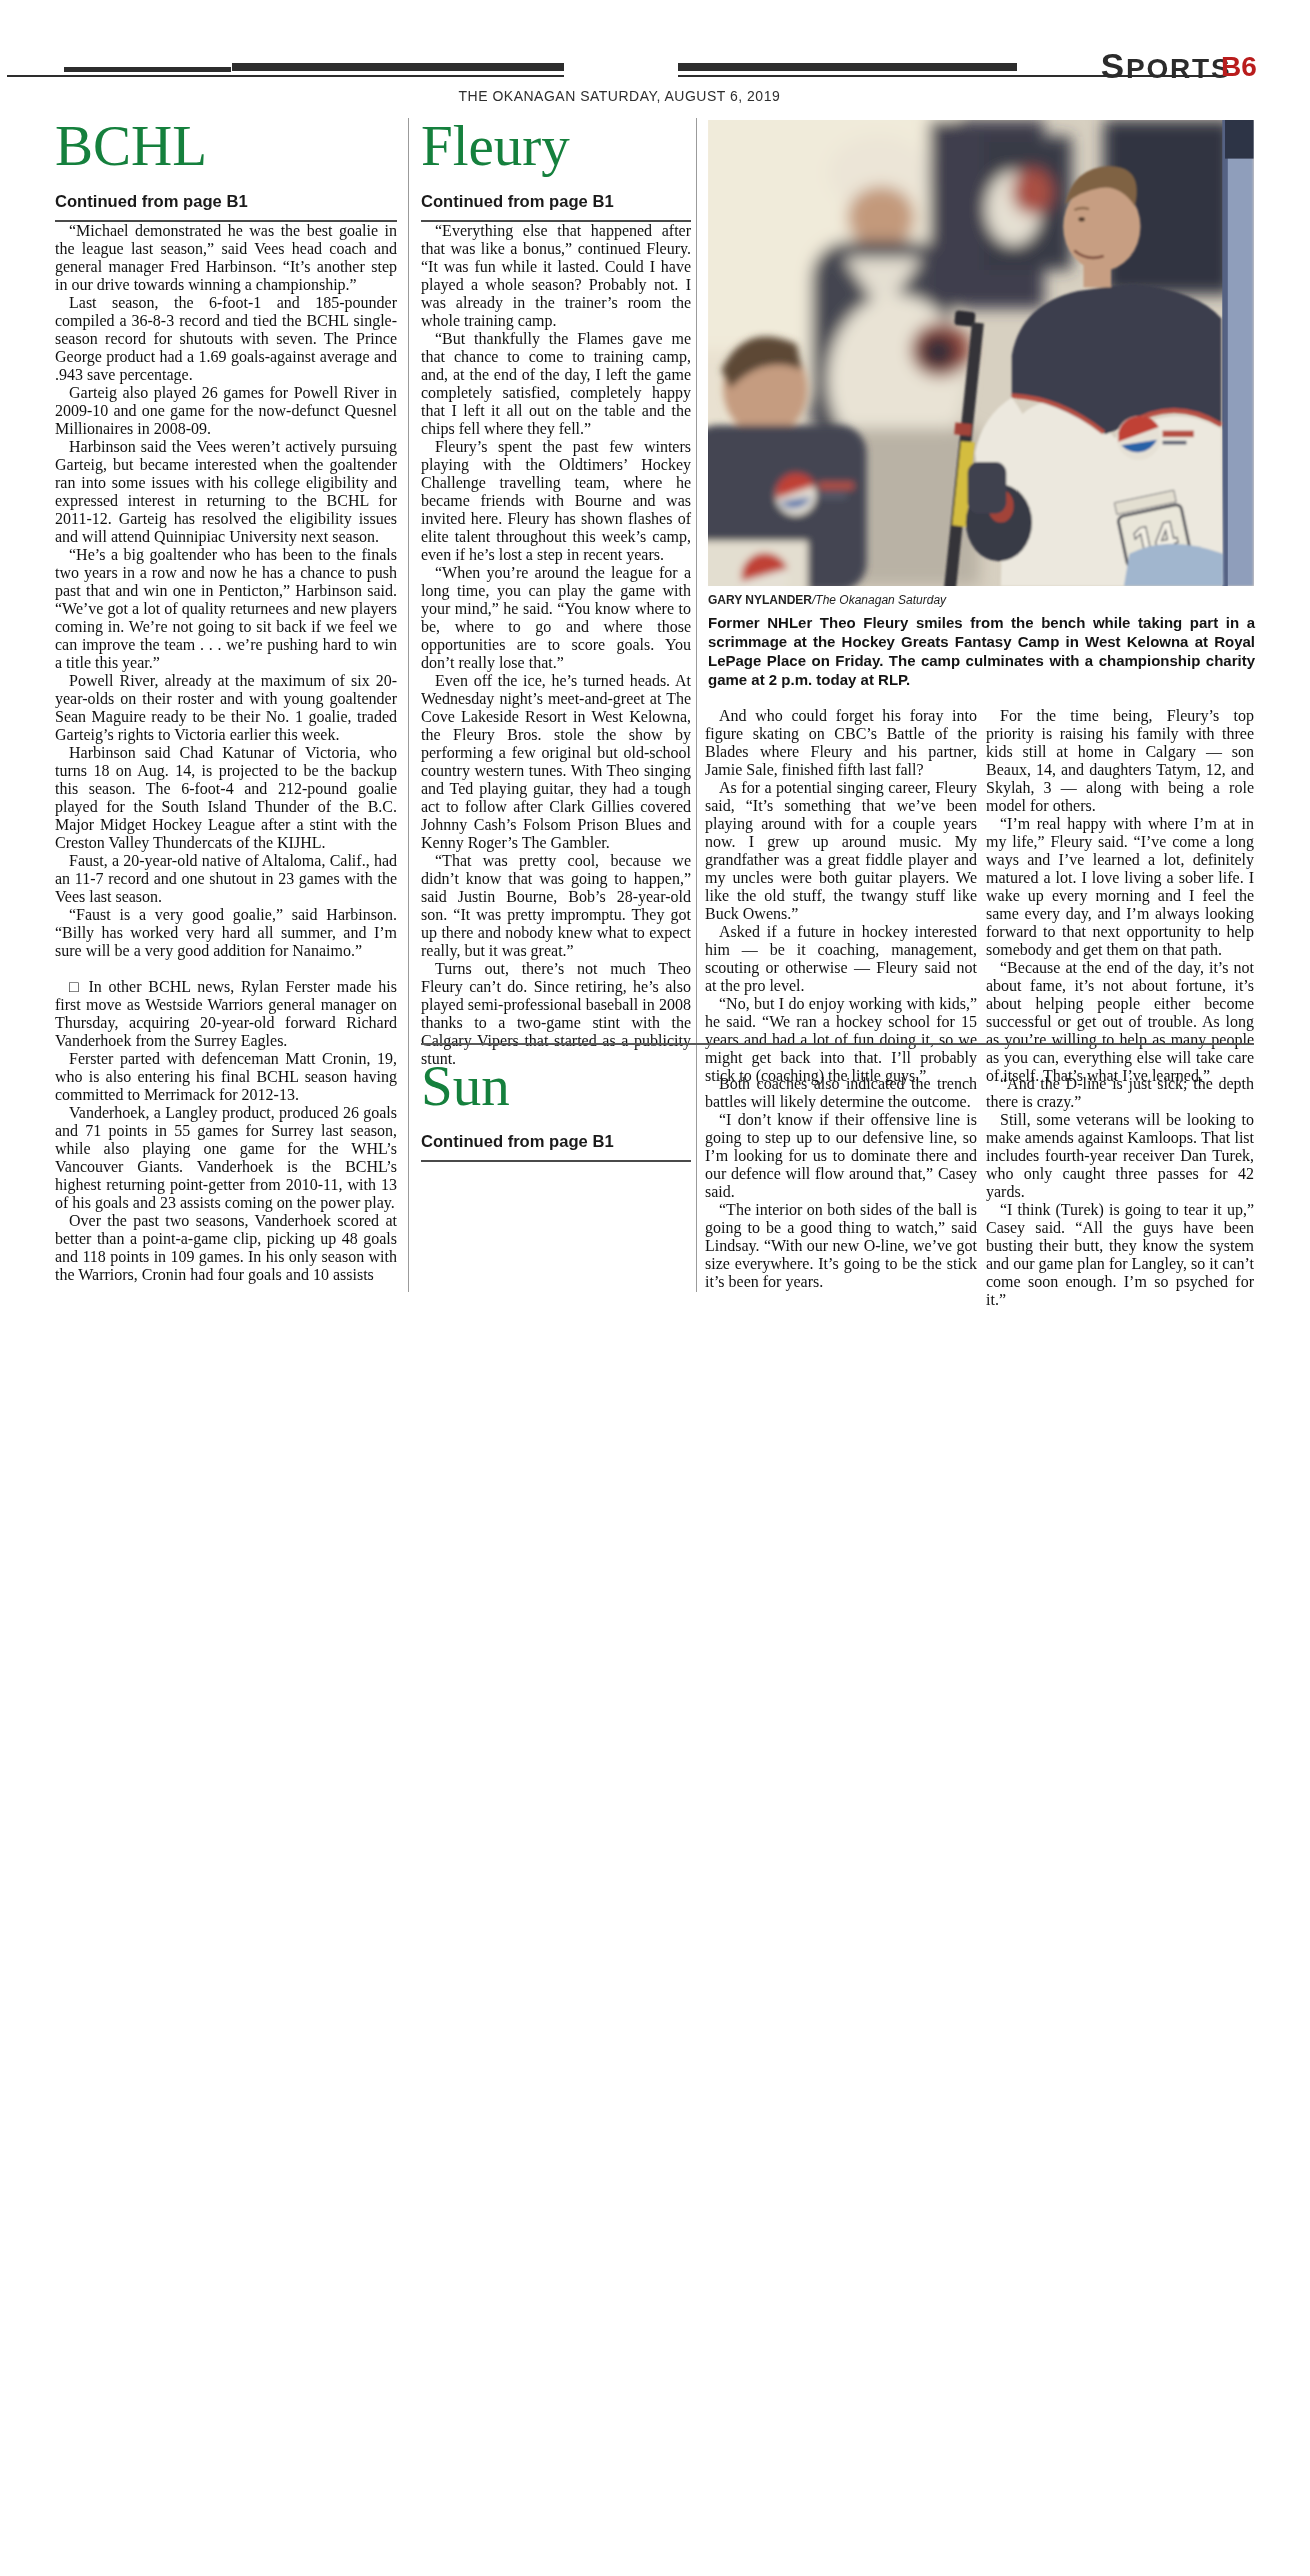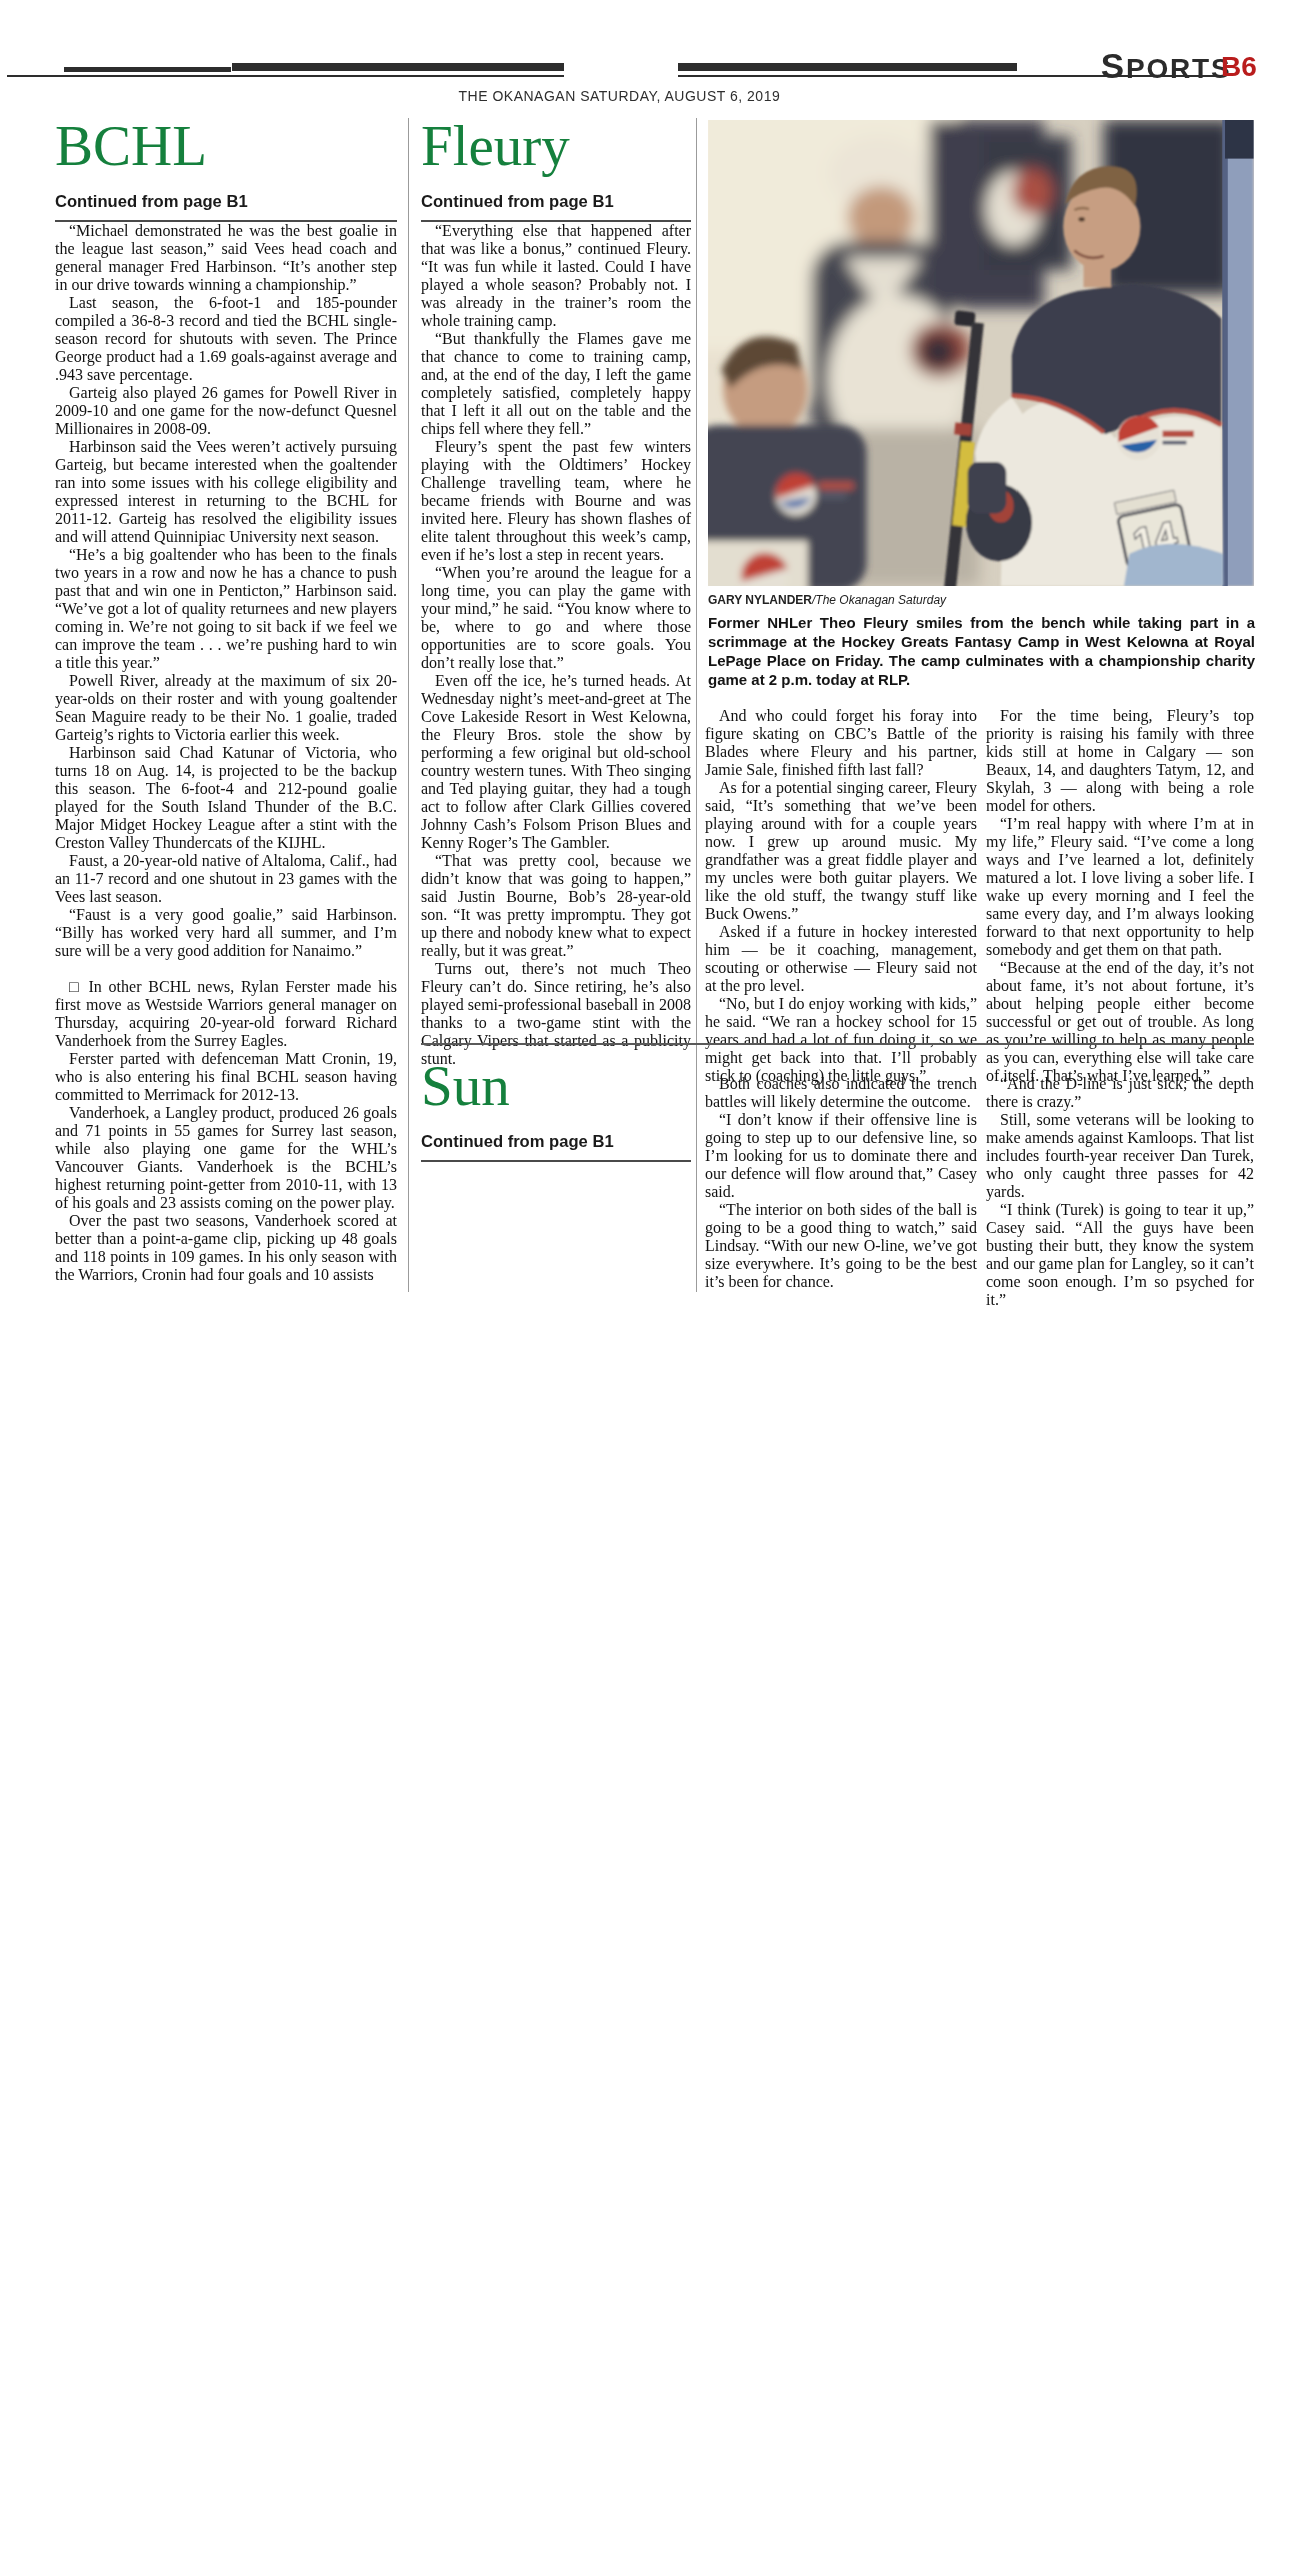--- a/index.html
+++ b/index.html
@@ -191,21 +191,21 @@
   <div class="abs hsect" style="left:421px;top:1043px;width:833px;"></div>
 
   <div class="abs" style="left:421px;top:1053px;width:270px;">
     <h1 class="headline">Sun</h1>
     <div class="kicker">Continued from page B1</div>
     <div class="krule"></div>
   </div>
   <div class="abs colbody" style="left:705px;top:1075px;width:272px;margin-top:0;">
       <p class="bp">Both coaches also indicated the trench battles will likely determine the outcome.</p>
       <p class="bp">“I don’t know if their offensive line is going to step up to our defensive line, so I’m looking for us to dominate there and our defence will flow around that,” Casey said.</p>
-      <p class="bp">“The interior on both sides of the ball is going to be a good thing to watch,” said Lindsay. “With our new O-line, we’ve got size everywhere. It’s going to be the best it’s been for chance.</p>
+      <p class="bp">“The interior on both sides of the ball is going to be a good thing to watch,” said Lindsay. “With our new O-line, we’ve got size everywhere. It’s going to be the stick it’s been for years.</p>
     </div>
   <div class="abs colbody" style="left:986px;top:1075px;width:268px;margin-top:0;">
       <p class="bp">“And the D-line is just sick; the depth there is crazy.”</p>
       <p class="bp">Still, some veterans will be looking to make amends against Kamloops. That list includes fourth-year receiver Dan Turek, who only caught three passes for 42 yards.</p>
       <p class="bp">“I think (Turek) is going to tear it up,” Casey said. “All the guys have been busting their butt, they know the system and our game plan for Langley, so it can’t come soon enough. I’m so psyched for it.”</p>
     </div>
 
 </div>
 
 

